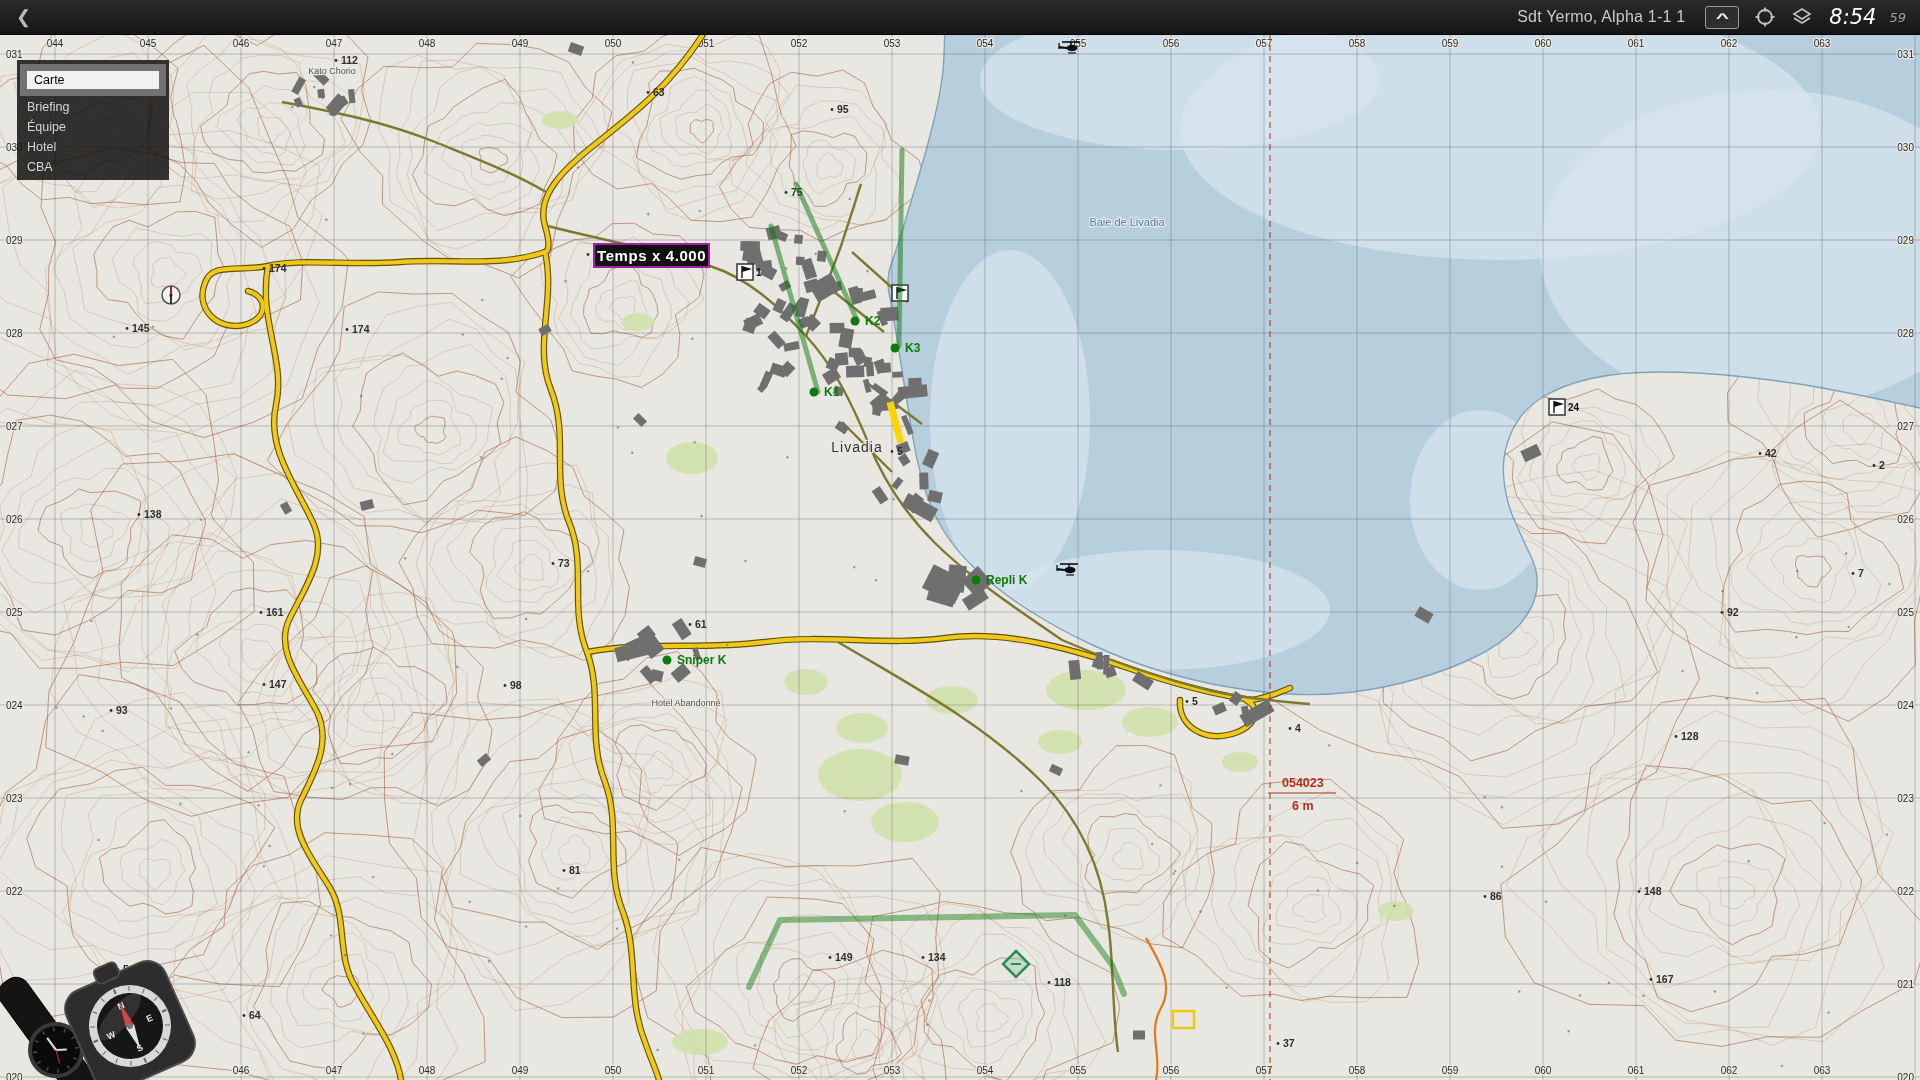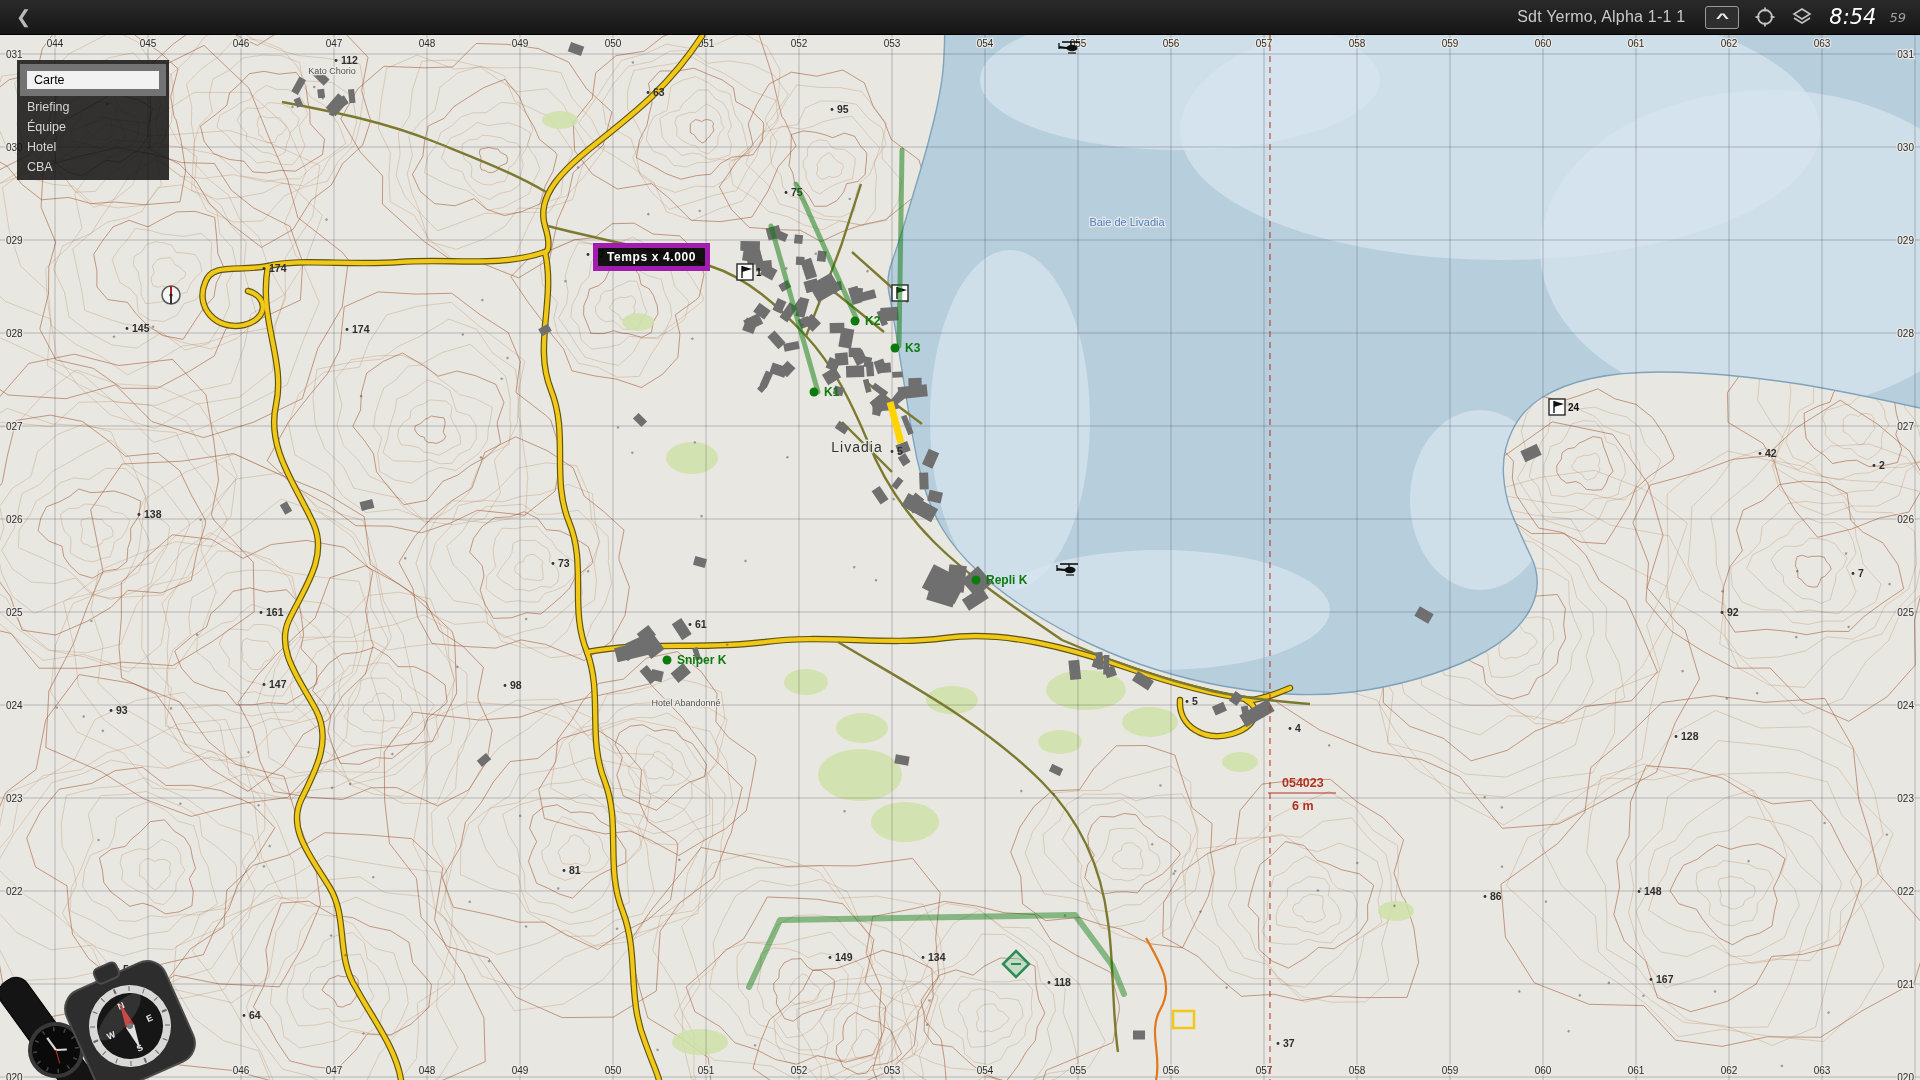--- a/index.html
+++ b/index.html
@@ -11,21 +11,21 @@
   .tspacer{flex:1;}
   .player{color:#c9c9c9;font-size:16px;letter-spacing:.2px;}
   .collapse{margin-left:20px;width:32px;height:21px;border:1px solid #9a9a9a;border-radius:3px;background:#2e2e2e;color:#ececec;display:flex;align-items:center;justify-content:center;font-weight:bold;font-size:12px;cursor:pointer;}
   .collapse span{display:block;transform:scaleX(1.9) translateY(1px);}
   .ticon{margin-left:15px;width:22px;height:22px;cursor:pointer;}
   .clock{margin-left:16px;margin-right:14px;color:#fff;font-size:21px;font-family:"DejaVu Sans",sans-serif;display:flex;align-items:center;font-style:italic;}
   .clock .sec{color:#9f9f9f;font-size:13px;margin-left:13px;}
   .menu{position:absolute;left:17px;top:60px;width:152px;background:rgba(14,14,14,.84);padding:3px 0;z-index:9;}
   .menu .item{height:20px;line-height:20px;font-size:12.5px;color:#d6d6d6;padding-left:10px;cursor:pointer;}
   .menu .item.selected{background:#f2f2f2;color:#000;margin:1px 3px;padding-left:7px;border:7px solid #737373;height:18px;line-height:18px;}
-  .timebox{position:absolute;left:593px;top:243px;background:rgba(0,0,0,.92);color:#fff;font-size:12px;font-weight:bold;letter-spacing:.6px;padding:2px 9px;z-index:5;border:5px solid #a21caf;}
+  .timebox{position:absolute;left:593px;top:243px;background:rgba(0,0,0,.92);color:#fff;font-size:15px;font-weight:bold;letter-spacing:.6px;padding:2px 2px;z-index:5;border:2px solid #a21caf;}
 </style>
 </head>
 <body>
 
 <div id="screen">
 
   <svg id="map" width="1920" height="1080" viewBox="0 0 1920 1080">
       <rect x="0" y="0" width="1920" height="1080" fill="#e9e7e1"></rect>
       <g>
         <path d="M348.5,260.0L342.2,307.0L317.8,348.4L302.3,398.6L253.5,422.2L203.6,437.6L151.9,421.6L115.5,384.9L65.8,398.7L7.9,395.0L-37.4,363.7L-64.8,317.2L-34.3,263.7L-24.3,221.0L-15.1,177.3L29.1,154.7L58.5,123.5L98.2,101.8L143.5,75.6L204.0,45.4L249.0,88.2L270.3,140.6L287.8,180.0L297.8,217.5L342.3,252.4Z" fill="none" stroke="rgba(158,84,48,0.55)" stroke-width="1"></path>

